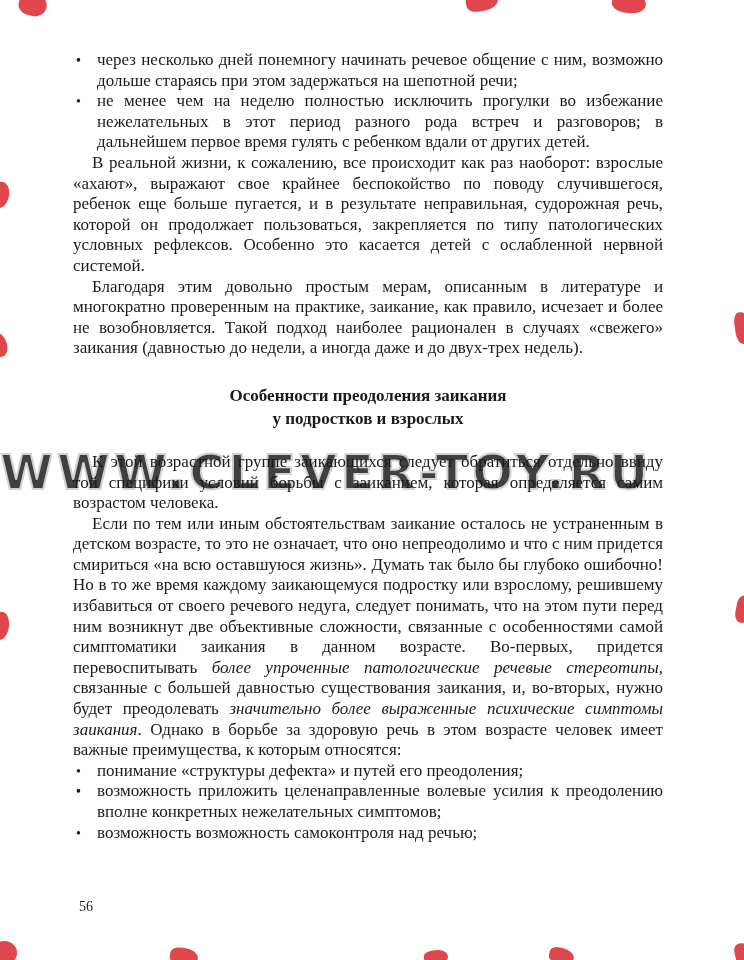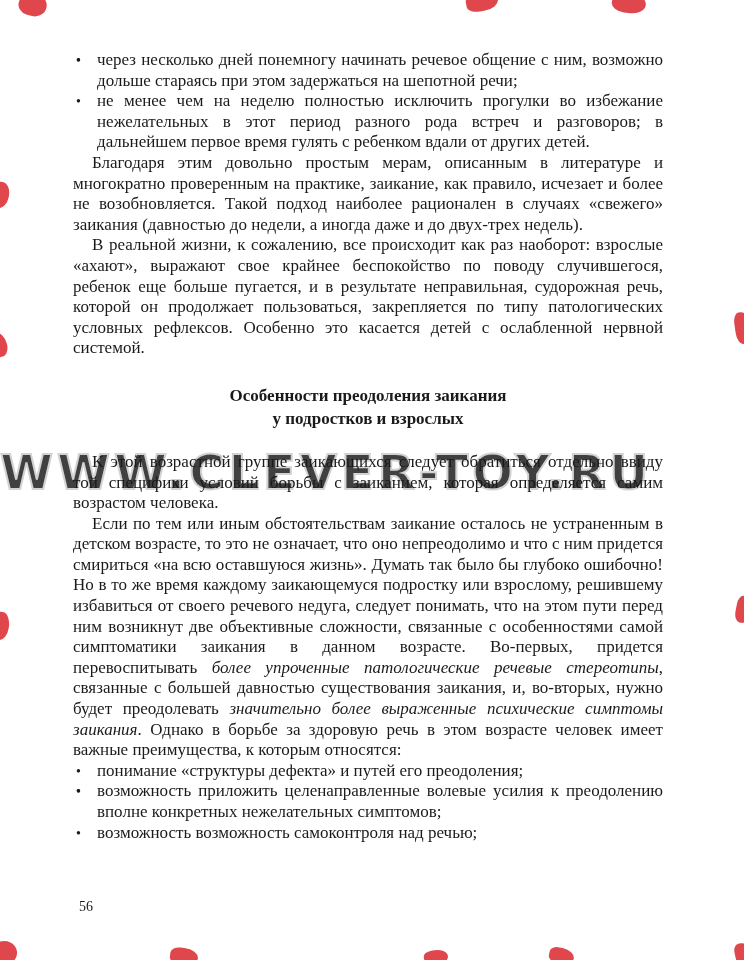--- a/index.html
+++ b/index.html
@@ -67,22 +67,22 @@
 <body style="background: rgb(255, 255, 255);">
 
 <div class="watermark" style="-webkit-text-stroke: 2px rgb(210, 210, 210);">WWW.CLEVER-TOY.RU</div>
 
 <div class="content" style="color: rgb(26, 26, 26);">
     <ul class="bullets">
       <li><span class="dot">•</span></li>
       <li><span class="dot">•</span><span>через несколько дней понемногу начинать речевое общение с ним, возможно дольше стараясь при этом задержаться на шепотной речи;</span></li>
       <li><span class="dot">•</span><span>не менее чем на неделю полностью исключить прогулки во избежание нежелательных в этот период разного рода встреч и разговоров; в дальнейшем первое время гулять с ребенком вдали от других детей.</span></li>
     </ul>
+    <p><span>В реальной жизни, к сожалению, все происходит как раз наоборот: взрослые «ахают», выражают свое крайнее беспокойство по поводу случившегося, ребенок еще больше пугается, и в результате неправильная, судорожная речь, которой он продолжает пользоваться, закрепляется по типу патологических условных рефлексов. Особенно это касается детей с ослабленной нервной системой.</span></p>
     <p><span>Благодаря этим довольно простым мерам, описанным в литературе и многократно проверенным на практике, заикание, как правило, исчезает и более не возобновляется. Такой подход наиболее рационален в случаях «свежего» заикания (давностью до недели, а иногда даже и до двух-трех недель).</span></p>
-    <p><span>В реальной жизни, к сожалению, все происходит как раз наоборот: взрослые «ахают», выражают свое крайнее беспокойство по поводу случившегося, ребенок еще больше пугается, и в результате неправильная, судорожная речь, которой он продолжает пользоваться, закрепляется по типу патологических условных рефлексов. Особенно это касается детей с ослабленной нервной системой.</span></p>
     <h2 class="section-heading"><span>Особенности преодоления заикания</span><br><span>у подростков и взрослых</span></h2>
     <p><span>К этой возрастной группе заикающихся следует обратиться отдельно ввиду той специфики условий борьбы с заиканием, которая определяется самим возрастом человека.</span></p>
     <p><span>Если по тем или иным обстоятельствам заикание осталось не устраненным в детском возрасте, то это не означает, что оно непреодолимо и что с ним придется смириться «на всю оставшуюся жизнь». Думать так было бы глубоко ошибочно! Но в то же время каждому заикающемуся подростку или взрослому, решившему избавиться от своего речевого недуга, следует понимать, что на этом пути перед ним возникнут две объективные сложности, связанные с особенностями самой симптоматики заикания в данном возрасте. Во-первых, придется перевоспитывать </span><em>более упроченные патологические речевые стереотипы</em><span>, связанные с большей давностью существования заикания, и, во-вторых, нужно будет преодолевать </span><em>значительно более выраженные психические симптомы заикания</em><span>. Однако в борьбе за здоровую речь в этом возрасте человек имеет важные преимущества, к которым относятся:</span></p>
     <ul class="bullets">
       <li><span class="dot">•</span><span>понимание «структуры дефекта» и путей его преодоления;</span></li>
       <li><span class="dot">•</span></li>
       <li><span class="dot">•</span><span>возможность приложить целенаправленные волевые усилия к преодолению вполне конкретных нежелательных симптомов;</span></li>
       <li><span class="dot">•</span><span>возможность возможность самоконтроля над речью;</span></li>
     </ul>
   </div>

